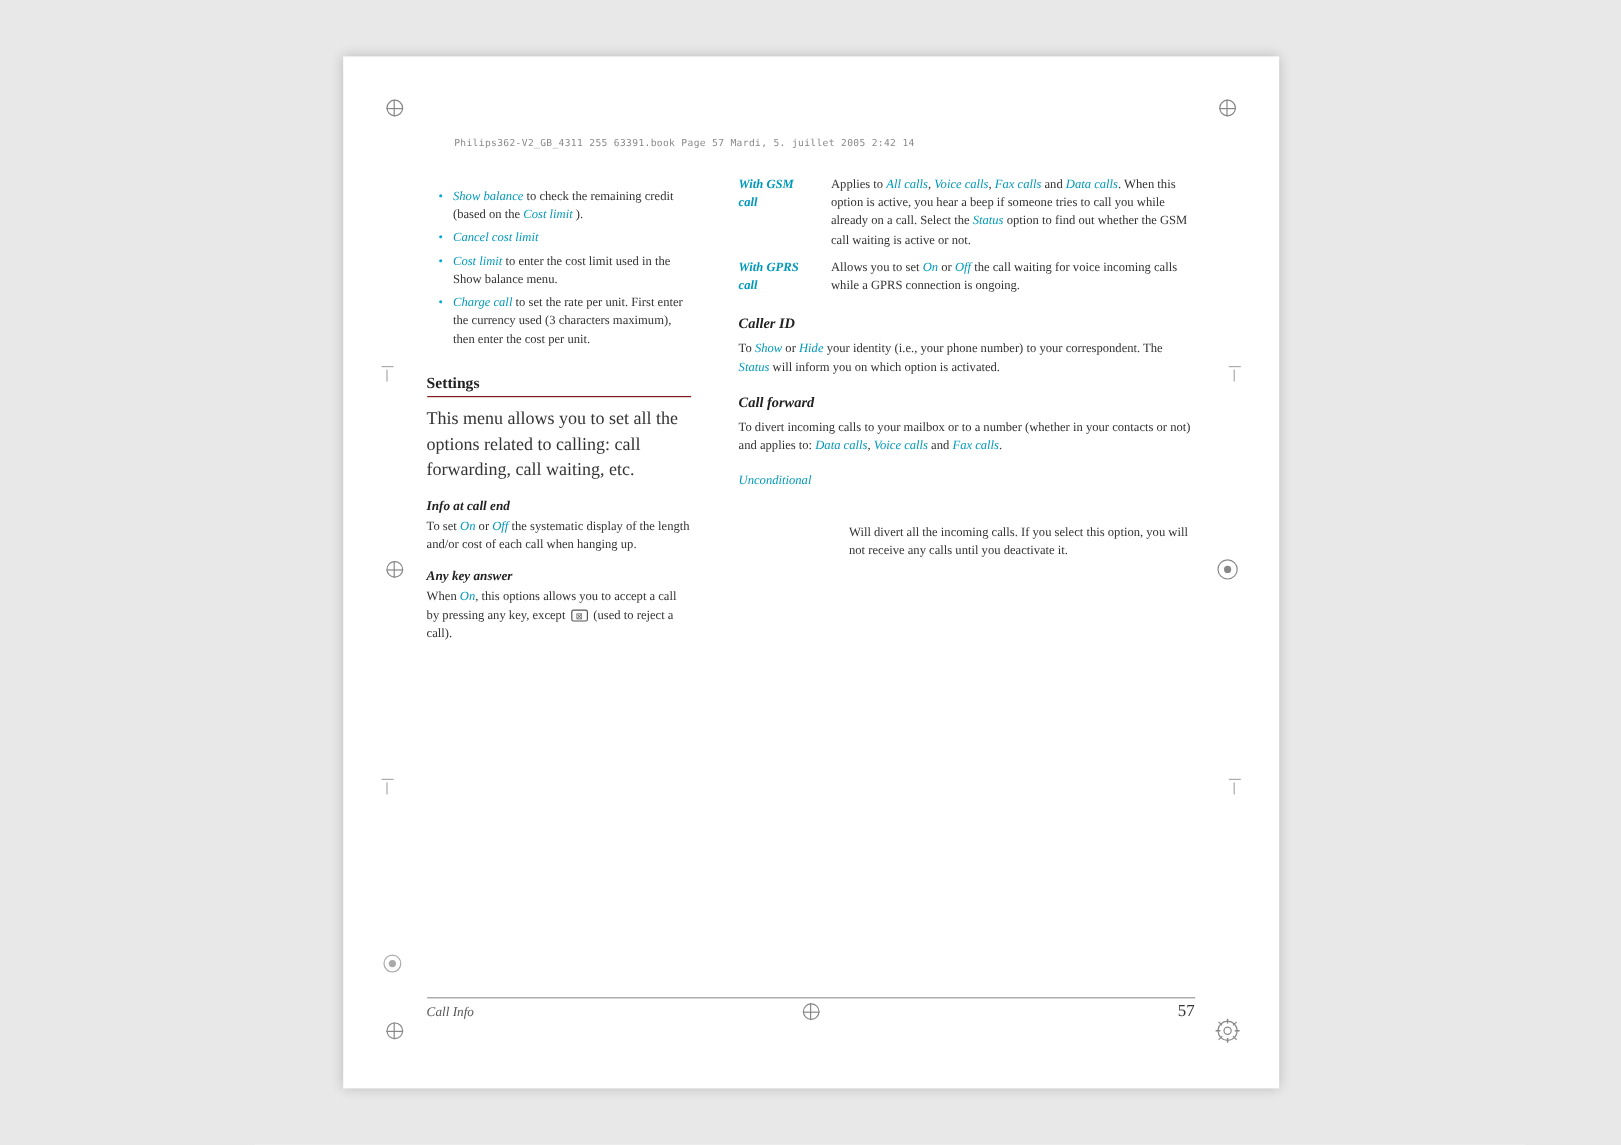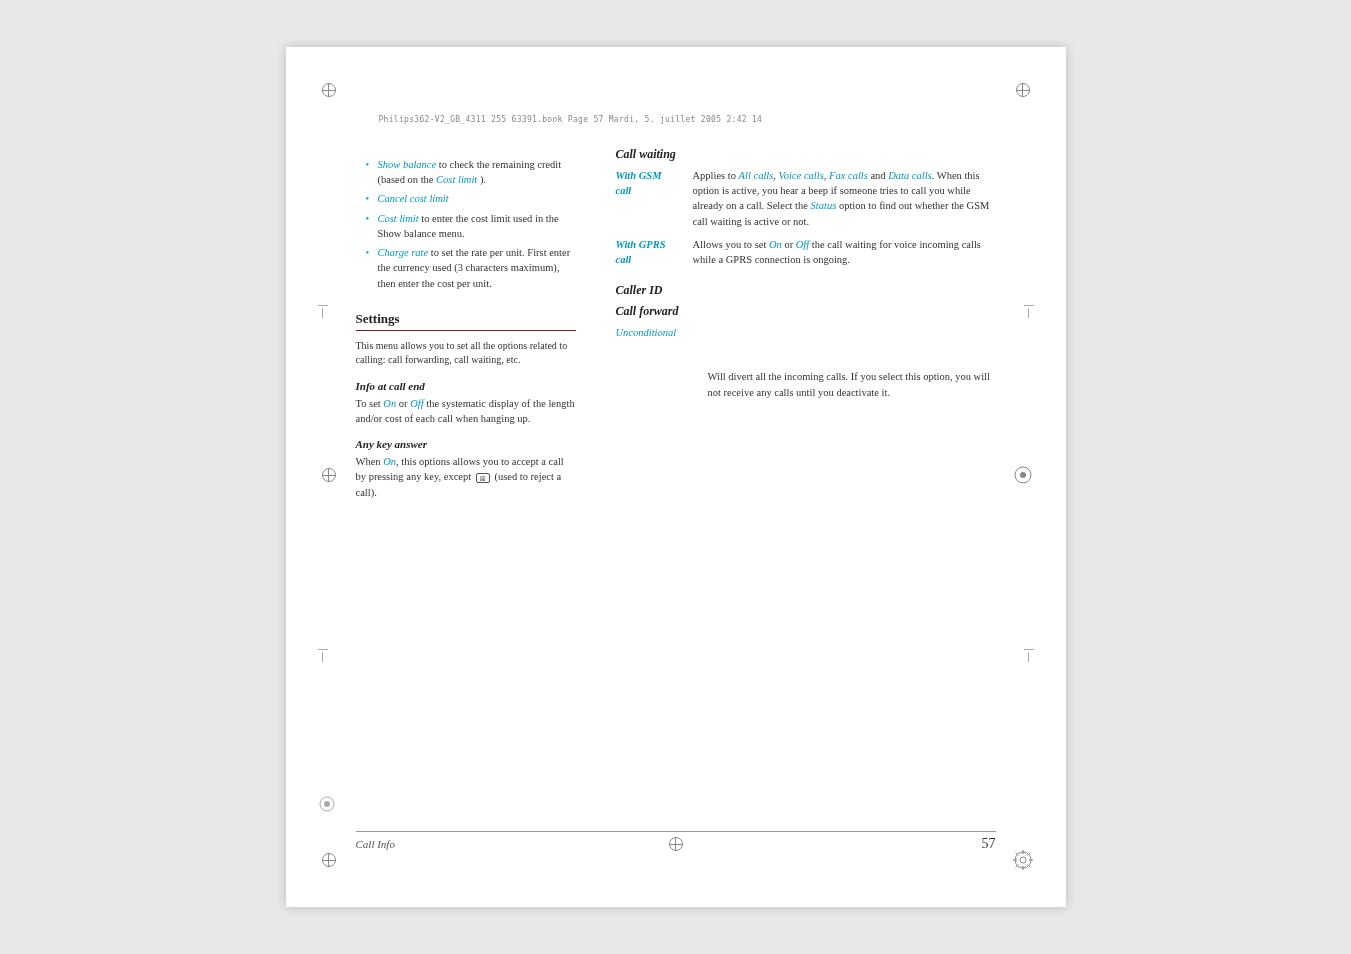--- a/index.html
+++ b/index.html
@@ -110,21 +110,21 @@
     }
     .settings-title {
       font-size: 13px;
       font-weight: bold;
       color: #222;
       border-bottom: 1px solid #7f1d1d;
       padding-bottom: 3px;
       margin-bottom: 8px;
     }
     .settings-intro {
-      font-size: 10px;
+      font-size: 15px;
       color: #333;
       margin-bottom: 12px;
       line-height: 1.45;
     }
 
     .subsection-title {
       font-size: 11px;
       font-weight: bold;
       font-style: italic;
       color: #222;
@@ -362,21 +362,21 @@
           <span>).</span>
         </li>
         <li>
           <span class="cyan">Cancel cost limit</span>
         </li>
         <li>
           <span class="cyan">Cost limit</span>
           <span> to enter the cost limit used in the Show balance menu.</span>
         </li>
         <li>
-          <span class="cyan">Charge rate</span>
+          <span class="cyan">Charge call</span>
           <span> to set the rate per unit. First enter the currency used (3 characters maximum), then enter the cost per unit.</span>
         </li>
       </ul>
 
       <div class="settings-section">
         <div class="settings-title">Settings</div>
         <p class="settings-intro">This menu allows you to set all the options related to calling: call forwarding, call waiting, etc.</p>
 
         <div class="subsection-title">Info at call end</div>
         <p class="subsection-body">
@@ -386,39 +386,44 @@
         <div class="subsection-title">Any key answer</div>
         <p class="subsection-body">
           When <span class="cyan">On</span>, this options allows you to accept a call by pressing any key, except <span class="inline-icon">⊠</span> (used to reject a call).
         </p>
       </div>
 
     </div>
 
     <div class="right-col">
 
-      <div class="section-title">Call waiting</div>
       <div class="call-waiting-table">
         <div class="cw-row">
           <div class="cw-label">With GSM<br>call</div>
           <div class="cw-body">
             Applies to <span class="cyan">All calls</span>, <span class="cyan">Voice calls</span>, <span class="cyan">Fax calls</span> and <span class="cyan">Data calls</span>. When this option is active, you hear a beep if someone tries to call you while already on a call. Select the <span class="cyan">Status</span> option to find out whether the GSM call waiting is active or not.
           </div>
         </div>
         <div class="cw-row">
           <div class="cw-label">With GPRS<br>call</div>
           <div class="cw-body">
             Allows you to set <span class="cyan">On</span> or <span class="cyan">Off</span> the call waiting for voice incoming calls while a GPRS connection is ongoing.
           </div>
         </div>
       </div>
 
       <div class="section-title">Caller ID</div>
+      <p class="section-body">
+        To <span class="cyan">Show</span> or <span class="cyan">Hide</span> your identity (i.e., your phone number) to your correspondent. The <span class="cyan">Status</span> will inform you on which option is activated.
+      </p>
 
       <div class="section-title">Call forward</div>
+      <p class="section-body">
+        To divert incoming calls to your mailbox or to a number (whether in your contacts or not) and applies to: <span class="cyan">Data calls</span>, <span class="cyan">Voice calls</span> and <span class="cyan">Fax calls</span>.
+      </p>
       <div class="cf-row">
         <div class="cf-label">Unconditional</div>
         <div class="cf-body">
           Will divert all the incoming calls. If you select this option, you will not receive any calls until you deactivate it.
         </div>
       </div>
 
     </div>
   </div>
 

